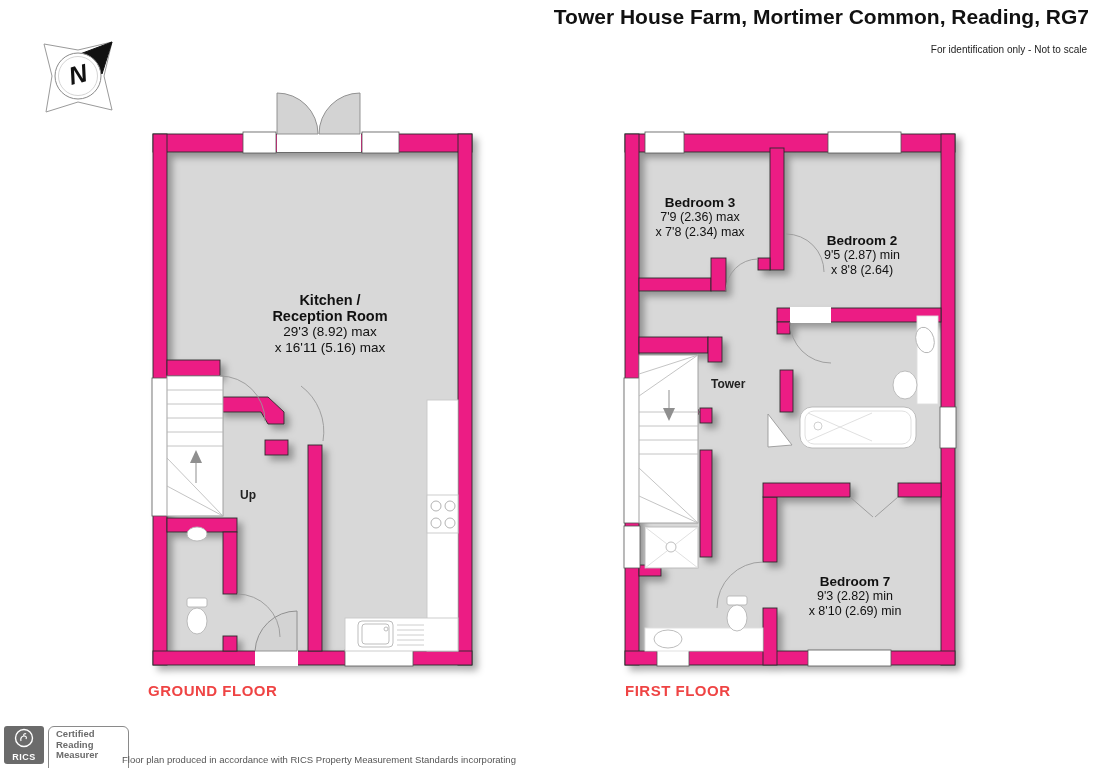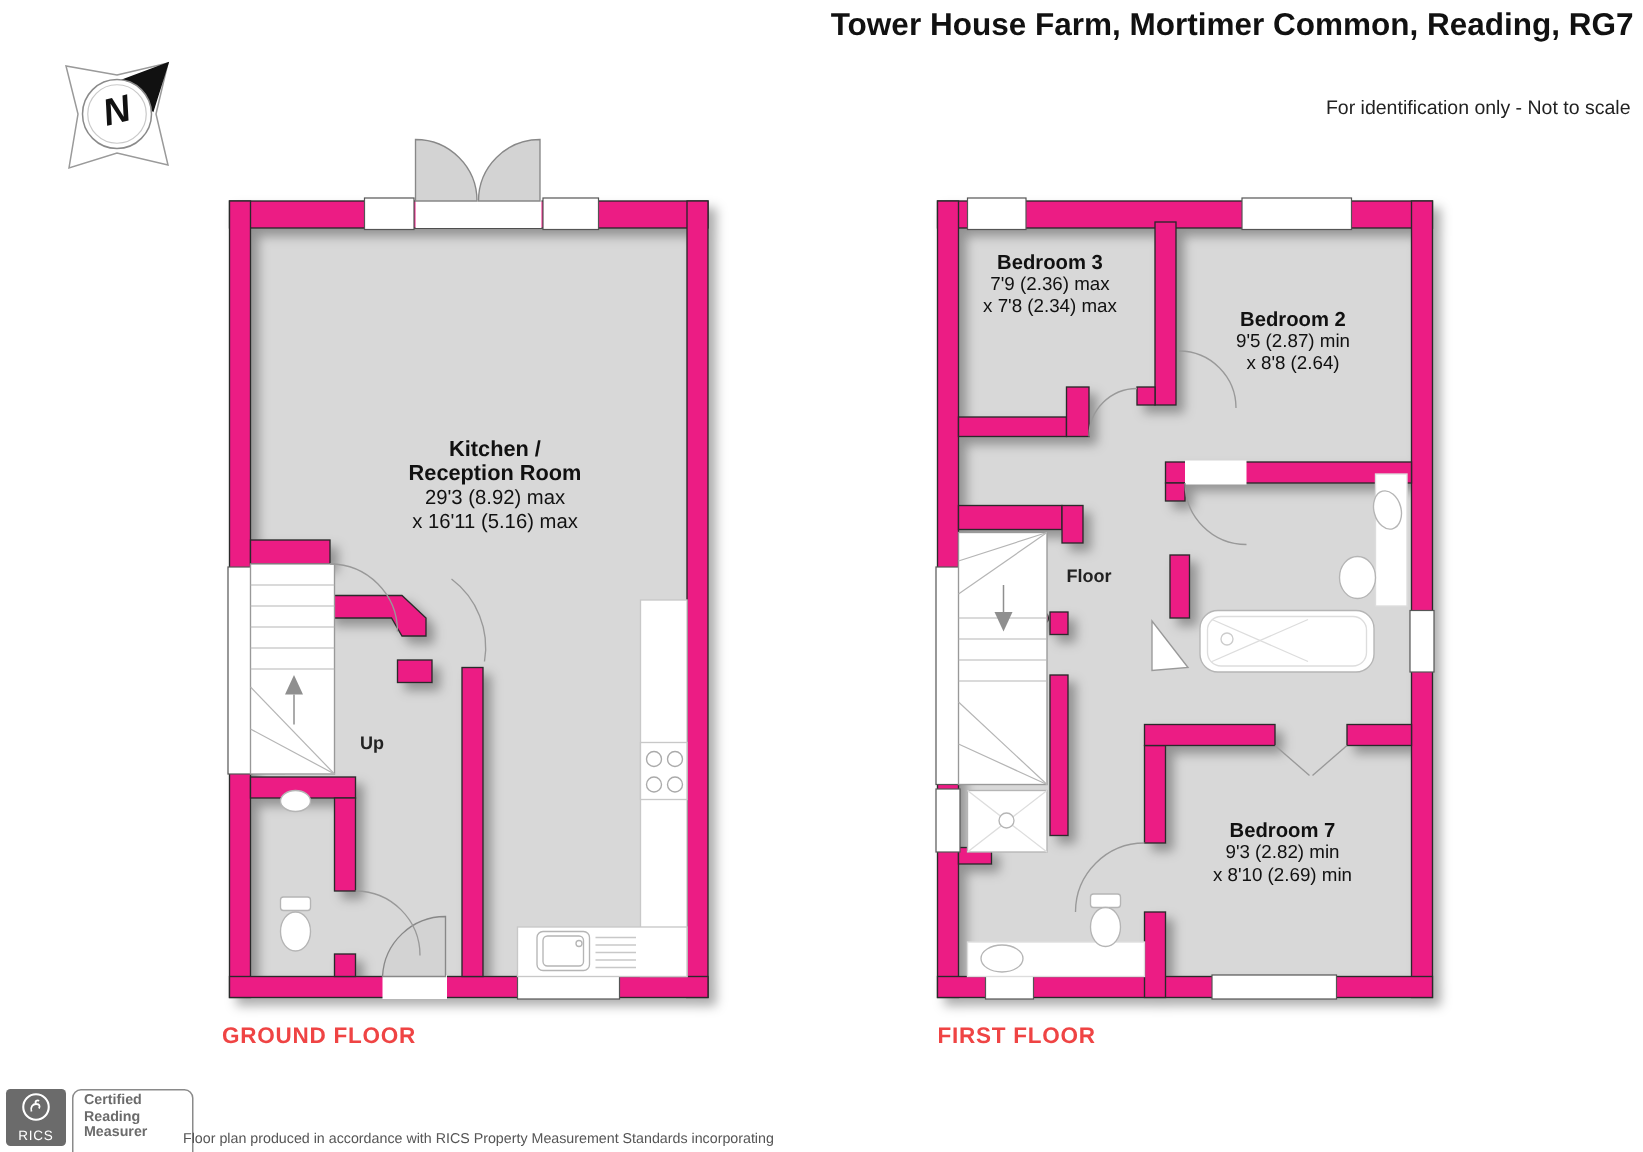--- a/index.html
+++ b/index.html
@@ -6,37 +6,37 @@
   body{
     position:relative;width:1095px;height:768px;overflow:hidden;
     background:#ffffff;font-family:"Liberation Sans",sans-serif;color:#1a1a1a;
   }
   .abs{position:absolute;}
   #plan-svg{position:absolute;left:0;top:0;}
   .title{
     right:6px;top:5px;font-size:21px;font-weight:bold;white-space:nowrap;color:#111;
   }
   .disclaimer{
-    right:8px;top:44px;font-size:13px;color:#222;margin-top:20px;
-  }
-  .room-label{width:170px;text-align:center;line-height:15px;font-size:12.5px;color:#111;}
+    right:8px;top:44px;font-size:10px;color:#222;
+  }
+  .room-label{width:170px;text-align:center;line-height:15px;font-size:12.5px;color:#111;margin-top:28px;}
   .room-label .rname{font-weight:bold;font-size:13.5px;}
   .kitchen-label{width:170px;text-align:center;line-height:16px;font-size:13.5px;color:#111;}
   .kitchen-label .rname{font-weight:bold;font-size:14.5px;}
   .stair-label{font-size:12px;font-weight:bold;color:#222;}
   .floor-label{font-size:15px;font-weight:bold;letter-spacing:0.5px;color:#ef4444;}
   .footer-note{
     left:122px;top:729px;font-size:9.5px;line-height:12.5px;color:#555;white-space:pre-wrap;
   }
   .rics-box{
     left:4px;top:726px;width:40px;height:38px;background:#6b6b6b;border-radius:3px;
     display:flex;flex-direction:column;align-items:center;justify-content:flex-end;
   }
   .rics-box .glyph{position:absolute;top:1px;left:50%;transform:translateX(-50%);}
-  .rics-text{color:#fff;font-size:9px;font-weight:normal;letter-spacing:0.5px;margin-bottom:2px;}
+  .rics-text{color:#fff;font-size:9px;font-weight:bold;letter-spacing:0.5px;margin-bottom:2px;}
   .cpm-box{
     left:48px;top:726px;width:72px;height:34px;border:1.6px solid #8a8a8a;border-radius:6px;
     padding:1px 0 13px 7px;display:flex;flex-direction:column;justify-content:center;
     font-size:9.5px;font-weight:bold;color:#6b6b6b;line-height:10.5px;background:#fff;
   }
 </style>
 </head>
 <body>
 
 <svg id="plan-svg" width="1095" height="768" viewBox="0 0 1095 768">
@@ -247,21 +247,21 @@
 <div class="abs room-label" style="left:777px;top:205px;">
   <div class="rname">Bedroom 2</div>
   <div>9'5 (2.87) min</div>
   <div>x 8'8 (2.64)</div>
 </div>
 <div class="abs room-label" style="left:770px;top:546px;">
   <div class="rname">Bedroom 7</div>
   <div>9'3 (2.82) min</div>
   <div>x 8'10 (2.69) min</div>
 </div>
-<div class="abs stair-label" style="left:711px;top:377px;">Floor</div>
+<div class="abs stair-label" style="left:711px;top:377px;">Tower</div>
 <div class="abs floor-label" style="left:625px;top:682px;">FIRST FLOOR</div>
 
 <div class="abs rics-box">
   <svg class="glyph" width="22" height="22" viewBox="0 0 22 22">
     <circle cx="11" cy="11" r="8.5" fill="none" stroke="#fff" stroke-width="1.4"></circle>
     <path d="M8,14 C7,11 9,9 11,9 C13,9 14,10 13,12 M11,9 C10,7 12,6 13,7" fill="none" stroke="#fff" stroke-width="1.2"></path>
   </svg>
   <div class="rics-text">RICS</div>
 </div>
 <div class="abs cpm-box">

